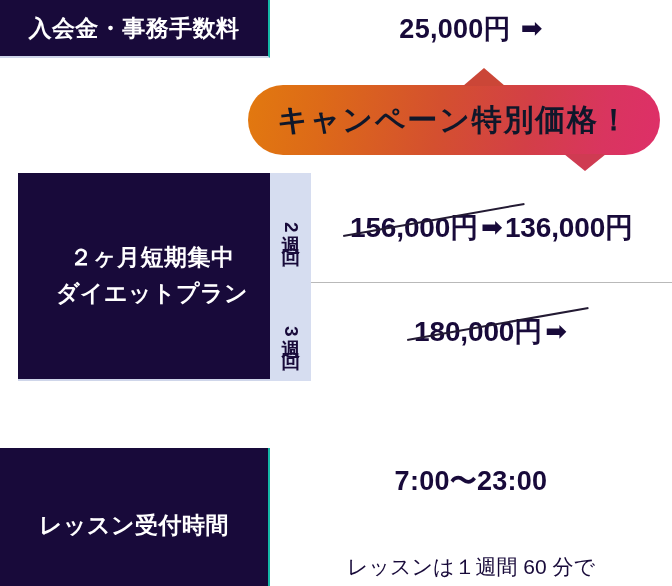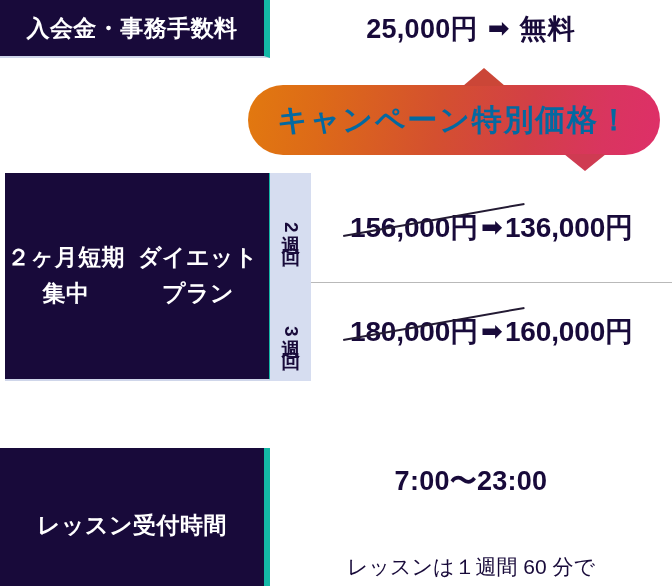--- a/index.html
+++ b/index.html
@@ -22,21 +22,21 @@
     position: absolute;
     background: #180a3a;
     color: #ffffff;
     display: flex;
     align-items: center;
     justify-content: center;
     text-align: center;
     font-weight: bold;
     letter-spacing: 0.02em;
     box-sizing: border-box;
-    border-right: 6px solid #14b8a6;
+    border-right: 2px solid #14b8a6;
     border-bottom: 2px solid #cfd6ea;
   }
 
   
   #row-enrollment-label {
     left: 0;
     top: 0;
     width: 270px;
     height: 58px;
     font-size: 23px;
@@ -82,21 +82,21 @@
   }
   #campaign-banner-label {
     position: absolute;
     left: 0;
     top: 17px;
     width: 412px;
     height: 70px;
     display: flex;
     align-items: center;
     justify-content: center;
-    color: #0369a1;
+    color: #0f172a;
     font-size: 30px;
     font-weight: bold;
     letter-spacing: 0.06em;
     z-index: 3;
     font-family: Liberation Mono, monospace;
   }
   #campaign-notch-top {
     position: absolute;
     left: 215px;
     top: 0px;
@@ -114,27 +114,27 @@
     width: 0;
     height: 0;
     border-left: 21px solid transparent;
     border-right: 21px solid transparent;
     border-top: 17px solid #cf3b52;
     z-index: 2;
   }
 
   
   #plan-label {
-    left: 5px;
+    left: 18px;
     top: 173px;
     width: 270px;
     height: 208px;
     font-size: 23px;
     line-height: 1.55;
-    flex-direction: row;
+    flex-direction: column;
   }
   #plan-label .plan-line { display: block; }
 
   .freq-cell {
     position: absolute;
     left: 270px;
     width: 41px;
     background: #d6ddf0;
     color: #180a3a;
     font-weight: bold;
@@ -238,21 +238,20 @@
 </head>
 <body>
 
 <div class="label-box" id="row-enrollment-label">
   <span>入会金・事務手数料</span>
 </div>
 
 <div id="row-enrollment-values">
   <span class="old-price">25,000円</span>
   <span class="arrow-glyph">➡</span>
-  <span class="new-price">無料</span>
 </div>
 
 <div id="campaign-banner-wrap">
   <div id="campaign-notch-top"></div>
   <div id="campaign-banner"></div>
   <div id="campaign-banner-label">キャンペーン特別価格！</div>
   <div id="campaign-notch-bottom"></div>
 </div>
 
 <div class="label-box" id="plan-label">
@@ -276,21 +275,20 @@
 <div id="plan-row-divider"></div>
 
 <div class="freq-cell" id="freq-cell-2">
   <span>週3回</span>
 </div>
 
 <div class="price-cell" id="price-cell-2">
   <span class="price-inner">
     <span class="old-price">180,000円</span>
     <span class="arrow-glyph">➡</span>
-    <span class="new-price">160,000円</span>
     <span class="strike-line"></span>
   </span>
 </div>
 
 <div class="label-box" id="hours-label">
   <span>レッスン受付時間</span>
 </div>
 
 <div id="hours-values">
   <div id="hours-range">7:00〜23:00</div>

